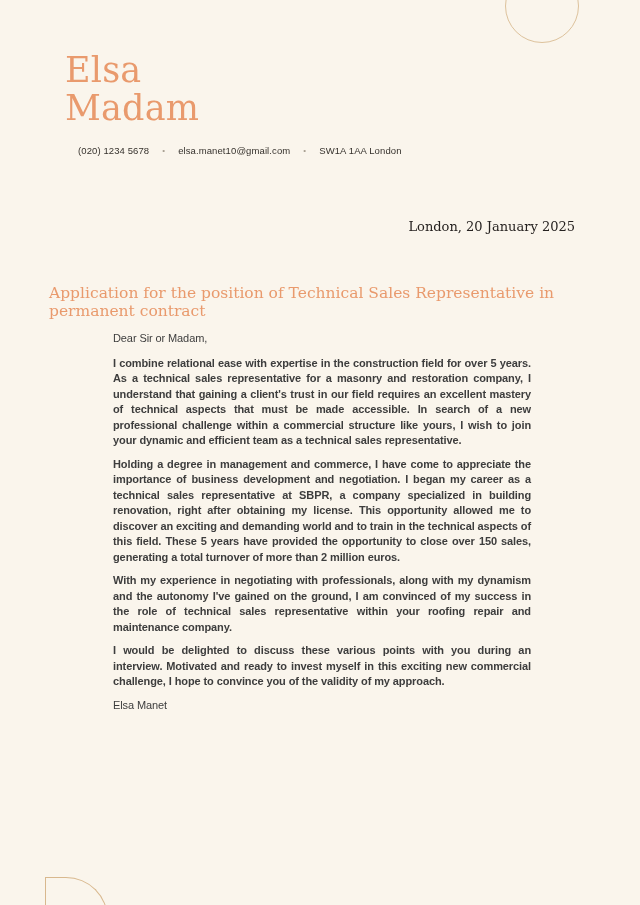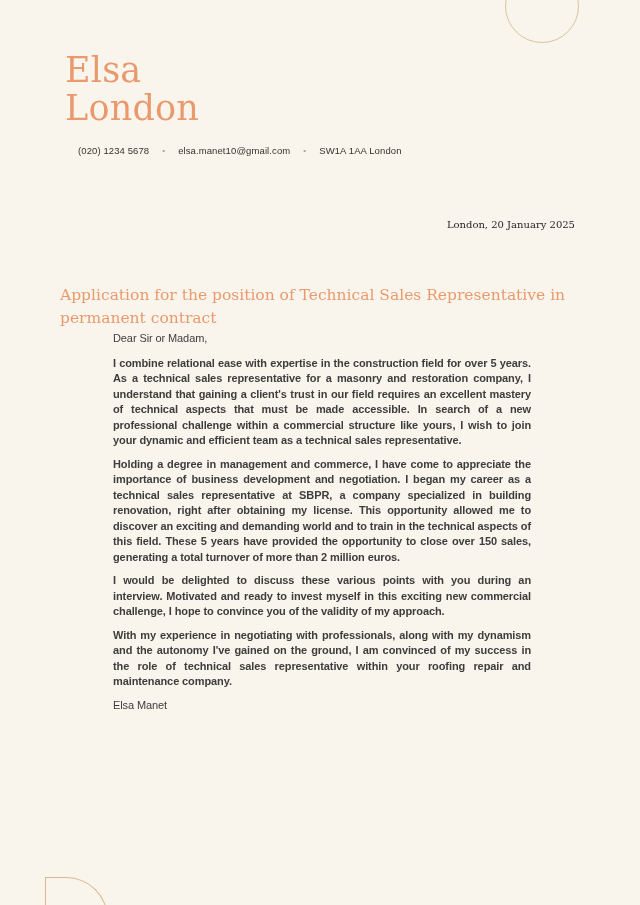--- a/index.html
+++ b/index.html
@@ -69,33 +69,33 @@
     font-family: "DejaVu Serif", serif;
     font-size: 10px;
     line-height: 13.8px;
     color: #262220;
   }
 
   .date {
     position: absolute;
     right: 65px; top: 219px;
     font-family: "DejaVu Serif", serif;
-    font-size: 10px;
+    font-size: 13px;
     color: #262220;
   }
 
   .subject {
     position: absolute;
-    left: 60px; top: 284px;
+    left: 49px; top: 284px;
     margin: 0;
     width: 516px;
     font-family: "DejaVu Serif", serif;
     font-weight: 400;
     font-size: 15.5px;
-    line-height: 23px;
+    line-height: 18px;
     color: #e99a6d;
   }
 
   .body-block {
     position: absolute;
     left: 113px; top: 331px;
     width: 418px;
     font-size: 11px;
     line-height: 15.5px;
     letter-spacing: -0.1px;
@@ -109,36 +109,36 @@
 </style>
 </head>
 <body>
 
 <div class="page">
 
   <div class="decor-circle"></div>
 
   <h1 class="name">
     <span>Elsa</span>
-    <span>London</span>
+    <span>Madam</span>
   </h1>
 
   <div class="contact">
     <span>(020) 1234 5678</span><span class="sep">•</span><span>elsa.manet10@gmail.com</span><span class="sep">•</span><span>SW1A 1AA London</span>
   </div>
 
 
   <div class="date">London, 20 January 2025</div>
 
   <h2 class="subject">Application for the position of Technical Sales Representative in permanent contract</h2>
 
   <div class="body-block">
     <p class="greeting">Dear Sir or Madam,</p>
     <p class="para">I combine relational ease with expertise in the construction field for over 5 years. As a technical sales representative for a masonry and restoration company, I understand that gaining a client's trust in our field requires an excellent mastery of technical aspects that must be made accessible. In search of a new professional challenge within a commercial structure like yours, I wish to join your dynamic and efficient team as a technical sales representative.</p>
     <p class="para">Holding a degree in management and commerce, I have come to appreciate the importance of business development and negotiation. I began my career as a technical sales representative at SBPR, a company specialized in building renovation, right after obtaining my license. This opportunity allowed me to discover an exciting and demanding world and to train in the technical aspects of this field. These 5 years have provided the opportunity to close over 150 sales, generating a total turnover of more than 2 million euros.</p>
+    <p class="para">With my experience in negotiating with professionals, along with my dynamism and the autonomy I've gained on the ground, I am convinced of my success in the role of technical sales representative within your roofing repair and maintenance company.</p>
     <p class="para">I would be delighted to discuss these various points with you during an interview. Motivated and ready to invest myself in this exciting new commercial challenge, I hope to convince you of the validity of my approach.</p>
-    <p class="para">With my experience in negotiating with professionals, along with my dynamism and the autonomy I've gained on the ground, I am convinced of my success in the role of technical sales representative within your roofing repair and maintenance company.</p>
     <p class="signature">Elsa Manet</p>
   </div>
 
   <div class="decor-corner"></div>
 
 </div>
 
 </body></html>

